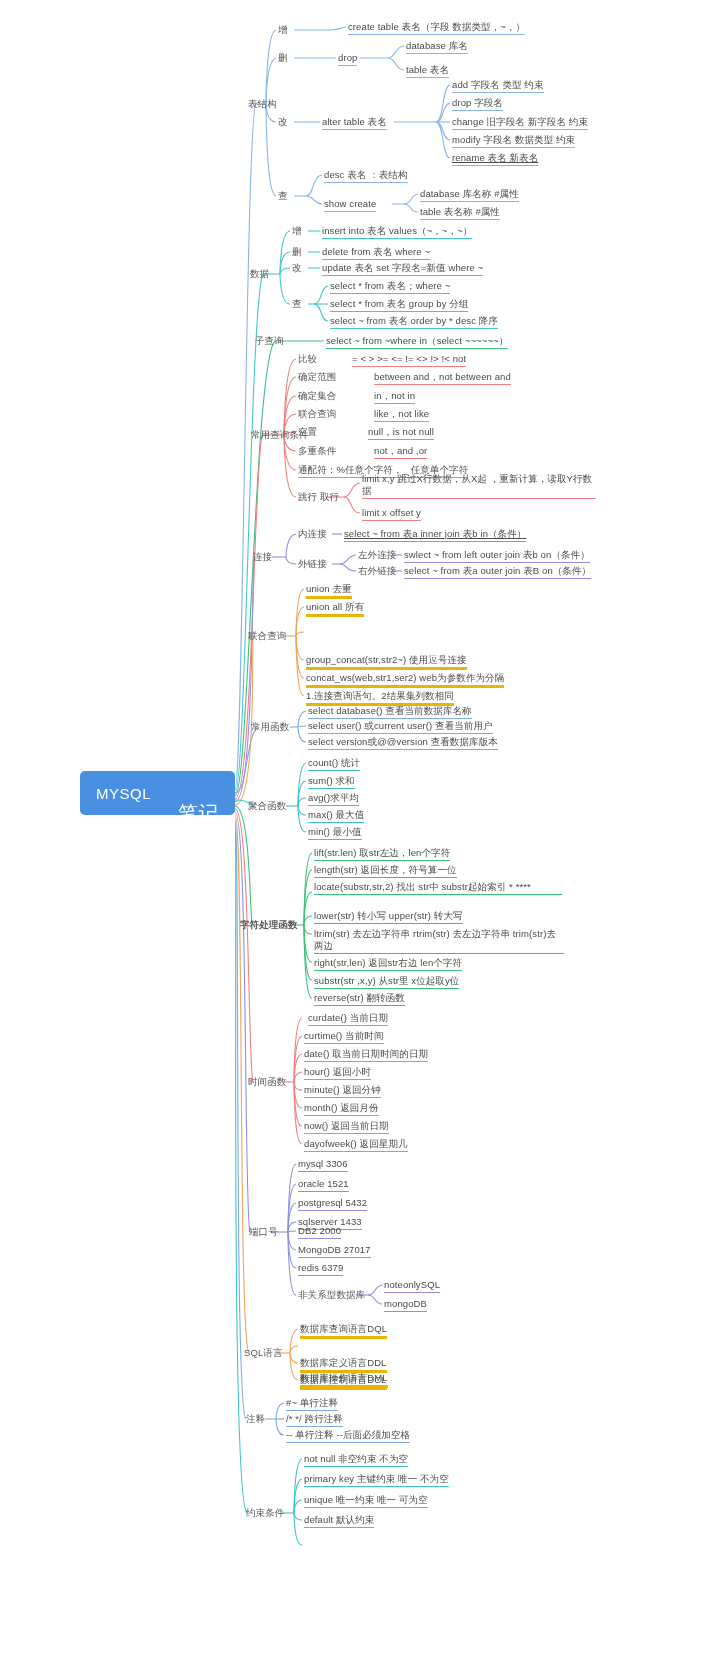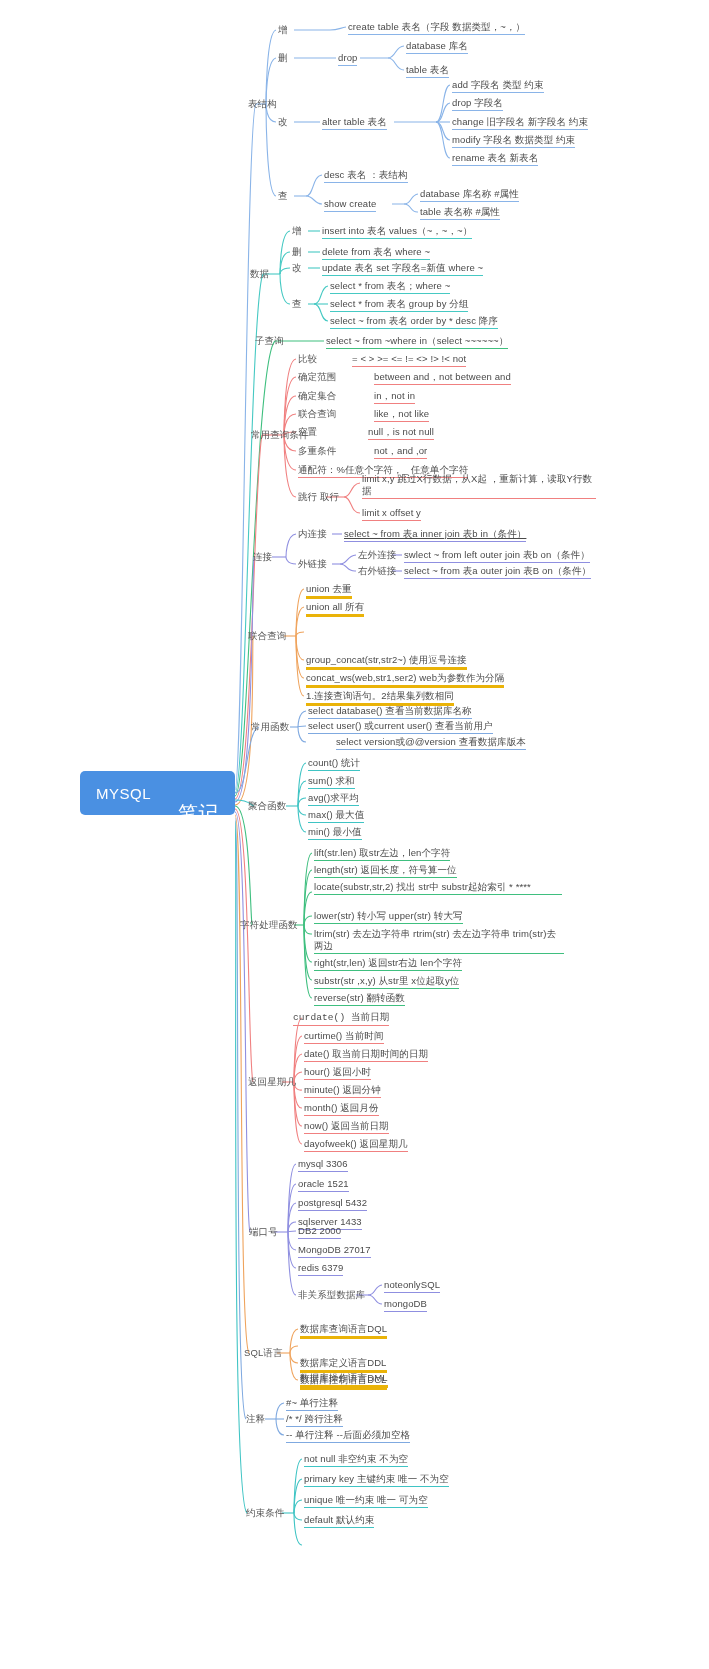--- a/index.html
+++ b/index.html
@@ -235,21 +235,21 @@
   <div class="node leaf u-blue" style="left:338px; top:52px;">drop</div>
   <div class="node leaf u-blue" style="left:406px; top:40px;">database 库名</div>
   <div class="node leaf u-blue" style="left:406px; top:64px;">table 表名</div>
 
   <div class="node lvl2" style="left:278px; top:116px;">改</div>
   <div class="node leaf u-blue" style="left:322px; top:116px;">alter table 表名</div>
   <div class="node leaf u-blue" style="left:452px; top:79px;">add 字段名 类型 约束</div>
   <div class="node leaf u-blue" style="left:452px; top:97px;">drop 字段名</div>
   <div class="node leaf u-blue" style="left:452px; top:116px;">change 旧字段名 新字段名 约束</div>
   <div class="node leaf u-blue" style="left:452px; top:134px;">modify 字段名  数据类型 约束</div>
-  <div class="node leaf u-blue" style="left:452px; top:152px;">rename 表名 新表名</div>
+  <div class="node leaf u-blue" style="left:452px; top:152px;text-decoration:underline;">rename 表名 新表名</div>
 
   <div class="node lvl2" style="left:278px; top:190px;">查</div>
   <div class="node leaf u-blue" style="left:324px; top:169px;">desc        表名    ：表结构</div>
   <div class="node leaf u-blue" style="left:324px; top:198px;">show create</div>
   <div class="node leaf u-blue" style="left:420px; top:188px;">database 库名称 #属性</div>
   <div class="node leaf u-blue" style="left:420px; top:206px;">table 表名称  #属性</div>
 
   <div class="node lvl1" style="left:250px; top:268px;">数据</div>
 
   <div class="node lvl2" style="left:292px; top:225px;">增</div>
@@ -309,41 +309,41 @@
   <div class="node lvl1" style="left:248px; top:630px;">联合查询</div>
   <div class="node leaf u-orange" style="left:306px; top:583px;">union 去重</div>
   <div class="node leaf u-orange" style="left:306px; top:601px;">union all 所有</div>
   <div class="node leaf u-orange" style="left:306px; top:654px;">group_concat(str,str2~)  使用逗号连接</div>
   <div class="node leaf u-orange" style="left:306px; top:672px;">concat_ws(web,str1,ser2)   web为参数作为分隔</div>
   <div class="node leaf u-orange" style="left:306px; top:690px;">1.连接查询语句。2结果集列数相同</div>
 
   <div class="node lvl1" style="left:251px; top:721px;">常用函数</div>
   <div class="node leaf u-ltblue" style="left:308px; top:705px;">select database() 查看当前数据库名称</div>
   <div class="node leaf u-ltblue" style="left:308px; top:720px;">select user() 或current user()            查看当前用户</div>
-  <div class="node leaf u-ltblue" style="left:308px; top:736px;margin-left:28px;">select version或@@version            查看数据库版本</div>
+  <div class="node leaf u-ltblue" style="left:308px; top:736px;">select version或@@version            查看数据库版本</div>
 
   <div class="node lvl1" style="left:248px; top:800px;">聚合函数</div>
   <div class="node leaf u-cyan" style="left:308px; top:757px;">count() 统计</div>
   <div class="node leaf u-cyan" style="left:308px; top:775px;">sum() 求和</div>
   <div class="node leaf u-cyan" style="left:308px; top:792px;">avg()求平均</div>
   <div class="node leaf u-cyan" style="left:308px; top:809px;">max() 最大值</div>
   <div class="node leaf u-cyan" style="left:308px; top:826px;">min() 最小值</div>
 
-  <div class="node lvl1" style="left:240px; top:919px;">字符处理函数</div>
+  <div class="node lvl1" style="left:240px; top:919px;font-weight:bold;">字符处理函数</div>
   <div class="node leaf u-green" style="left:314px; top:847px;">lift(str.len) 取str左边，len个字符</div>
   <div class="node leaf u-green" style="left:314px; top:864px;">length(str) 返回长度，符号算一位</div>
   <div class="node leaf wrap u-green" style="left:314px; top:881px; width:248px;">locate(substr,str,2) 找出 str中 substr起始索引 * ****</div>
   <div class="node leaf u-green" style="left:314px; top:910px;">lower(str) 转小写 upper(str)  转大写</div>
   <div class="node leaf wrap u-green" style="left:314px; top:928px; width:250px;">ltrim(str) 去左边字符串 rtrim(str) 去左边字符串 trim(str)去两边</div>
   <div class="node leaf u-green" style="left:314px; top:957px;">right(str,len) 返回str右边 len个字符</div>
   <div class="node leaf u-green" style="left:314px; top:975px;">substr(str ,x,y) 从str里 x位起取y位</div>
   <div class="node leaf u-green" style="left:314px; top:992px;">reverse(str) 翻转函数</div>
 
-  <div class="node lvl1" style="left:248px; top:1076px;">返回星期几</div>
-  <div class="node leaf u-red" style="left:293px; top:1012px;font-family:Liberation Mono, monospace;">curdate() 当前日期</div>
+  <div class="node lvl1" style="left:248px; top:1076px;">时间函数</div>
+  <div class="node leaf u-red" style="left:308px; top:1012px;">curdate() 当前日期</div>
   <div class="node leaf u-red" style="left:304px; top:1030px;">curtime() 当前时间</div>
   <div class="node leaf u-red" style="left:304px; top:1048px;">date()  取当前日期时间的日期</div>
   <div class="node leaf u-red" style="left:304px; top:1066px;">hour() 返回小时</div>
   <div class="node leaf u-red" style="left:304px; top:1084px;">minute() 返回分钟</div>
   <div class="node leaf u-red" style="left:304px; top:1102px;">month() 返回月份</div>
   <div class="node leaf u-red" style="left:304px; top:1120px;">now() 返回当前日期</div>
   <div class="node leaf u-red" style="left:304px; top:1138px;">dayofweek() 返回星期几</div>
 
   <div class="node lvl1" style="left:249px; top:1226px;">端口号</div>
   <div class="node leaf u-purple" style="left:298px; top:1158px;">mysql 3306</div>

